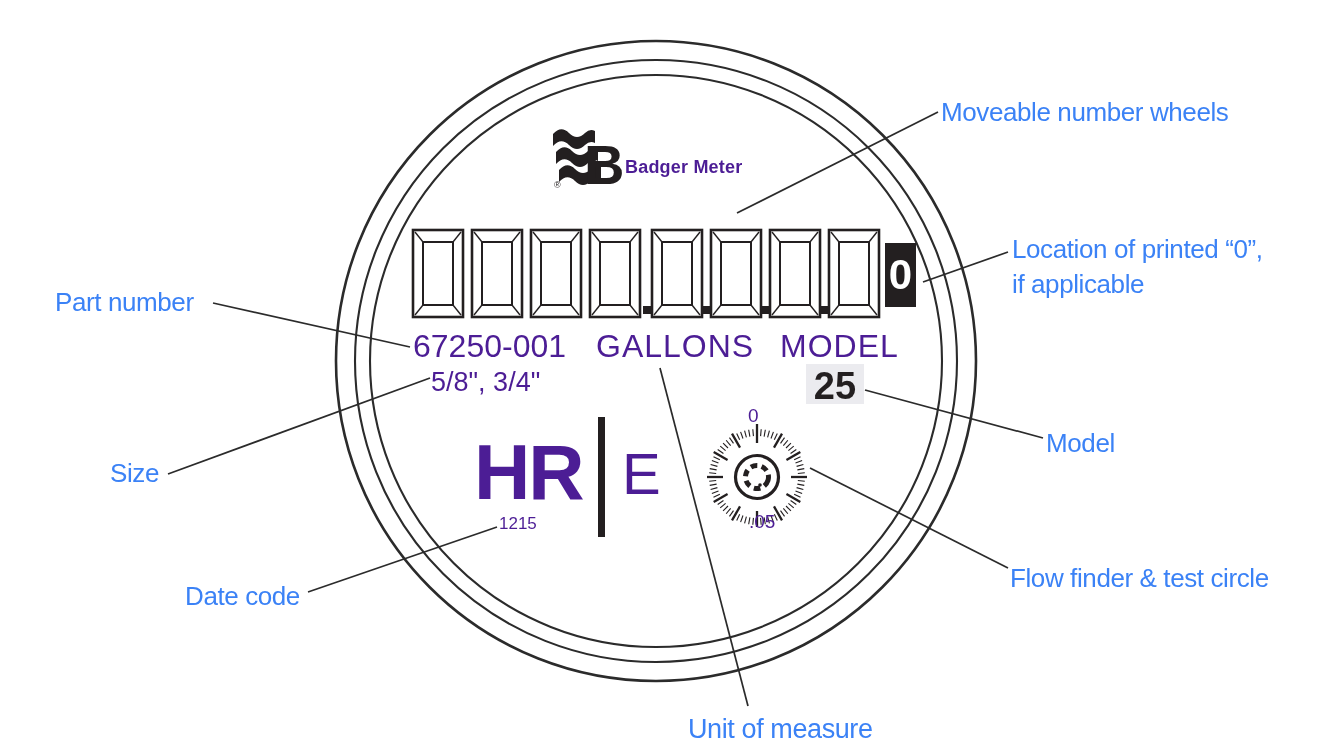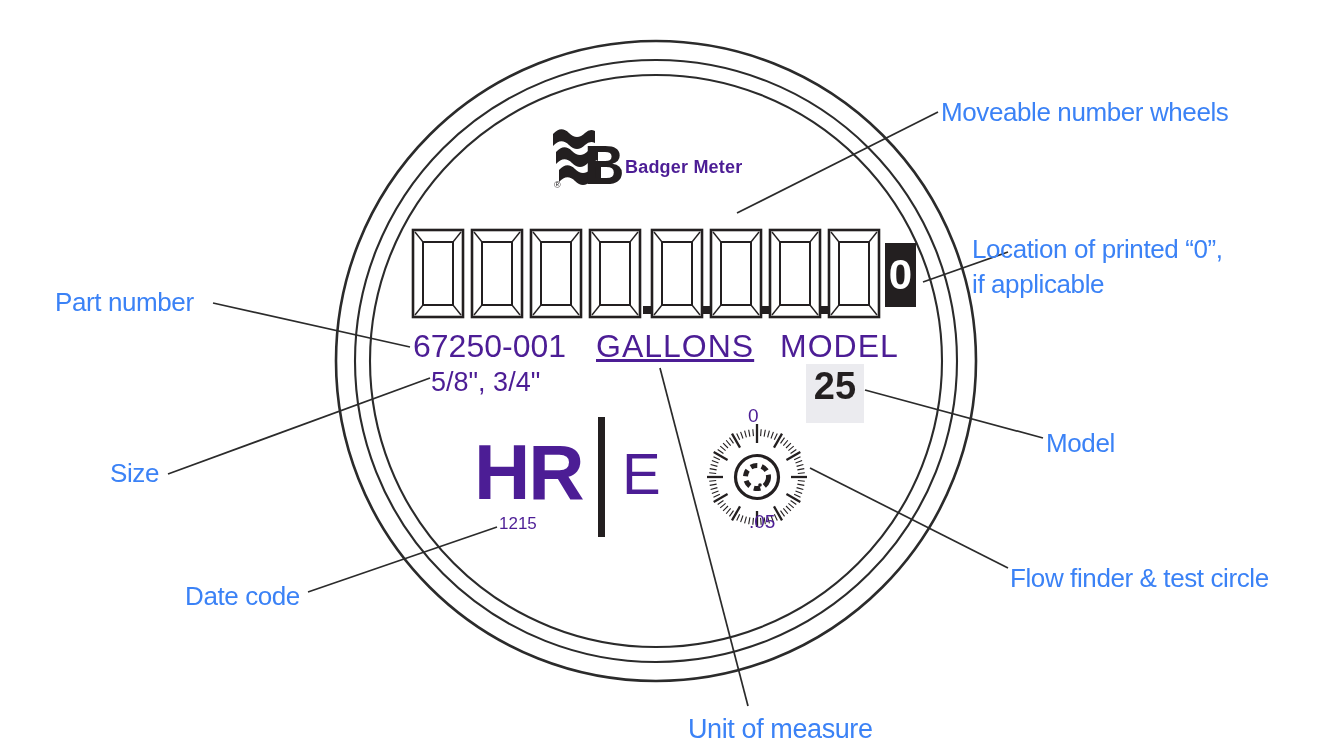--- a/index.html
+++ b/index.html
@@ -11,21 +11,21 @@
   .txt{position:absolute;line-height:1;white-space:pre;color:#4c1d95;}
   .meter-row{font-size:32px;letter-spacing:1px;}
   .size-text{font-size:27px;}
   .callout{font-size:26px;letter-spacing:-0.4px;color:#3b82f6;white-space:pre-line;line-height:35px;}
   .brand-text{font-size:18px;font-weight:bold;letter-spacing:0.2px;}
   .hr-text{font-size:78px;font-weight:bold;letter-spacing:-2px;margin-left:21px;}
   .e-text{font-size:58px;font-weight:400;}
   .date-text{font-size:17px;}
   .dial-label{font-size:19px;}
   .model-badge{
-    position:absolute;left:806px;top:364px;width:58px;height:59px;
+    position:absolute;left:806px;top:364px;width:58px;height:40px;
     background:#ebebef;text-align:center;line-height:44px;
     font-size:38px;font-weight:bold;
   }
   .zero-box{
     position:absolute;left:885px;top:243px;width:31px;height:64px;
     background:#231f20;color:#ffffff;text-align:center;line-height:64px;
     font-size:42px;font-weight:bold;
   }
 </style>
 </head>
@@ -222,33 +222,33 @@
       <line x1="168" y1="474" x2="430" y2="378"></line>
       <line x1="308" y1="592" x2="497" y2="527"></line>
       <line x1="865" y1="390" x2="1043" y2="438"></line>
       <line x1="810" y1="468" x2="1008" y2="568"></line>
       <line x1="660" y1="368" x2="748" y2="706"></line>
     </g>
   </svg>
 
   <div class="txt brand-text" style="left:625px;top:158px;">Badger Meter</div>
   <div class="txt meter-row" style="left:413px;top:330px;letter-spacing:0;">67250-001</div>
-  <div class="txt meter-row" style="left:596px;top:330px;text-decoration:underline;">GALLONS</div>
+  <div class="txt meter-row" style="left:596px;top:330px;">GALLONS</div>
   <div class="txt meter-row" style="left:780px;top:330px;">MODEL</div>
   <div class="txt size-text" style="left:431px;top:369px;">5/8", 3/4"</div>
   <div class="model-badge">25</div>
   <div class="zero-box">0</div>
   <div class="txt hr-text" style="left:453px;top:433px;">HR</div>
   <div class="txt e-text" style="left:622px;top:445px;">E</div>
   <div class="txt date-text" style="left:499px;top:515px;">1215</div>
   <div class="txt dial-label" style="left:748px;top:406px;">0</div>
   <div class="txt dial-label" style="left:741px;top:512px;margin-left:8px;">.05</div>
 
   <div class="txt callout" style="left:941px;top:95px;">Moveable number wheels</div>
-  <div class="txt callout" style="left:972px;top:232px;">Location of printed “0”,
+  <div class="txt callout" style="left:1012px;top:232px;">Location of printed “0”,
 if applicable</div>
   <div class="txt callout" style="left:55px;top:285px;">Part number</div>
   <div class="txt callout" style="left:110px;top:456px;">Size</div>
   <div class="txt callout" style="left:185px;top:579px;">Date code</div>
   <div class="txt callout" style="left:1046px;top:426px;">Model</div>
   <div class="txt callout" style="left:1010px;top:561px;">Flow finder &amp; test circle</div>
   <div class="txt callout" style="left:688px;top:712px;font-size:27px;">Unit of measure</div>
 </div>
 
 </body></html>

